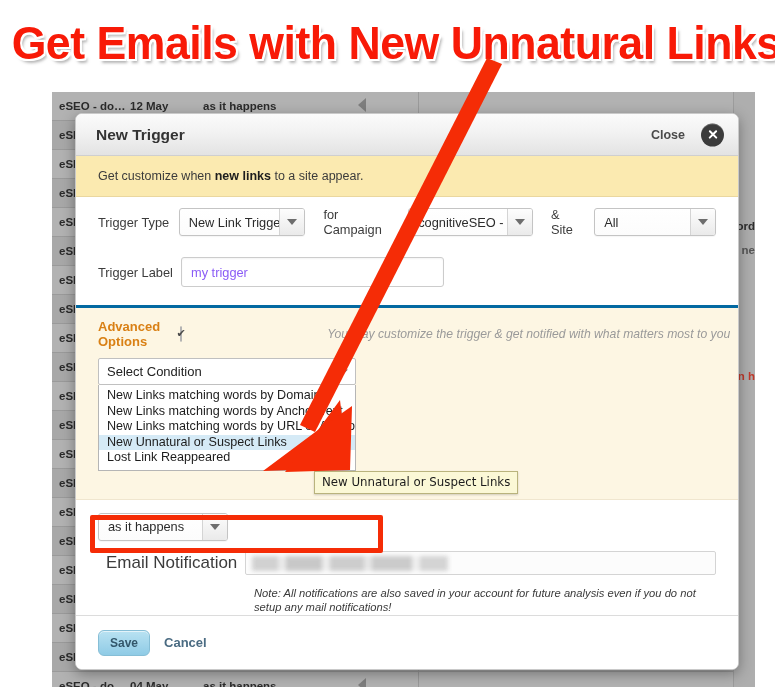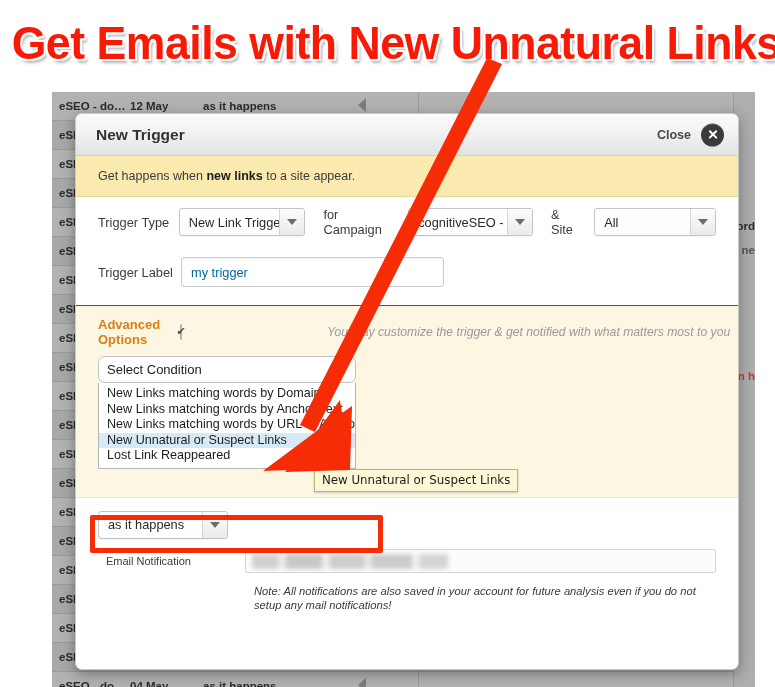--- a/index.html
+++ b/index.html
@@ -83,21 +83,21 @@
     position: relative; height: 42px;
     background: linear-gradient(to bottom, #fbfbfb 0%, #f2f2f2 45%, #e3e3e3 100%);
     border-bottom: 1px solid #cfcfcf;
     display: flex; align-items: center;
   }
   .modal-title {
     margin-left: 20px; font-size: 15.5px; font-weight: bold; color: #333;
   }
   .close-wrap {
     position: absolute; right: 14px; top: 50%; transform: translateY(-50%);
-    display: flex; align-items: center; gap: 10px;
+    display: flex; align-items: center; gap: 16px;
   }
   .close-label { font-size: 12.5px; color: #4a4a4a; font-weight: bold; }
   .close-btn {
     width: 23px; height: 23px; border-radius: 50%;
     background: #3b3b3b; position: relative; cursor: pointer;
     box-shadow: inset 0 1px 0 rgba(255,255,255,0.22);
   }
   .close-btn::before, .close-btn::after {
     content: ""; position: absolute; left: 50%; top: 50%;
     width: 11px; height: 2.2px; background: #fff; border-radius: 1px;
@@ -145,26 +145,26 @@
   .sel-site { width: 125px; margin-left: 10px; }
   .gap-lbl { font-size: 12.8px; color: #3c3c3c; margin-left: 18px; }
 
   .txt-input {
     height: 30px; border: 1px solid #cccccc; border-radius: 3px;
     background: #fff; font-size: 12.8px; color: #333;
     padding: 0 9px; width: 263px;
     box-shadow: inset 0 1px 2px rgba(0,0,0,0.05);
     display: flex; align-items: center;
   }
-  .txt-input.placeholderish { color: #0369a1; }
+  .txt-input.placeholderish { color: #8b5cf6; }
 
   
   .adv-band {
     background: #fdf6e3;
-    border-top: 1px solid #0369a1; border-bottom: 1px solid #f0e6cf;
+    border-top: 3px solid #0369a1; border-bottom: 1px solid #f0e6cf;
     margin-top: 8px;
     padding: 10px 22px 28px 22px;
     position: relative;
   }
   .adv-head { display: flex; align-items: center; height: 32px; }
   .adv-title { font-size: 13px; font-weight: bold; color: #d98015; }
   .adv-check {
     width: 16px; height: 16px; margin-left: 20px;
     border: 1px solid #b4b4b4; border-radius: 3px;
     background: linear-gradient(to bottom,#fdfdfd,#ededed);
@@ -175,21 +175,21 @@
     transform: translate(-50%,-52%);
     font-size: 11px; color: #4a4a4a;
   }
   .adv-hint {
     margin-left: 145px; font-size: 12.2px; color: #9a9a9a; font-style: italic;
     white-space: nowrap;
   }
 
   .cond-wrap { position: relative; margin-top: 8px; width: 258px; }
   .cond-select {
-    height: 27px; border: 1px solid #c0c0c0; border-radius: 7px;
+    height: 27px; border: 1px solid #c0c0c0; border-radius: 2px;
     background: #fff; font-size: 13px; color: #222;
     display: flex; align-items: center; padding-left: 8px;
     position: relative; cursor: pointer;
   }
   .cond-select .caret-sm {
     position: absolute; right: 7px; top: 50%; transform: translateY(-50%);
     width: 0; height: 0;
     border-left: 5px solid transparent; border-right: 5px solid transparent;
     border-top: 5px solid #777;
   }
@@ -214,21 +214,21 @@
     white-space: nowrap;
     box-shadow: 0 1px 2px rgba(0,0,0,0.18);
   }
 
   
   .bottom-area { padding: 0 22px; background: #fff; position: relative; }
   .nf-row { display: flex; align-items: center; height: 38px; margin-top: 8px; }
   .nf-label { font-size: 12.8px; color: #3c3c3c; width: 148px; padding-left: 8px; }
   .sel-freq { width: 130px; }
   .en-row { display: flex; align-items: center; height: 34px; }
-  .en-label { font-size: 11px; color: #3c3c3c; width: 148px; padding-left: 8px; }
+  .en-label { font-size: 17px; color: #3c3c3c; width: 148px; padding-left: 8px; }
   .en-field {
     width: 473px; height: 24px;
     border: 1px solid #d4d4d4; border-radius: 2px; background: #fcfcfc;
     position: relative; overflow: hidden;
   }
   .blur-mask {
     position: absolute; left: 6px; top: 4px; height: 15px; width: 196px;
     background:
       linear-gradient(90deg,
         #cfcfcf 0 26px, #e9e9e9 26px 34px, #c6c6c6 34px 70px,
@@ -434,21 +434,21 @@
 
     <div class="modal-header">
       <div class="modal-title">New Trigger</div>
       <div class="close-wrap">
         <span class="close-label">Close</span>
         <span class="close-btn"></span>
       </div>
     </div>
 
     <div class="notice-bar">
-      <span>Get happens when </span><b>new links</b><span> to a site appear.</span>
+      <span>Get customize when </span><b>new links</b><span> to a site appear.</span>
     </div>
 
     <div class="form-area">
 
       <div class="form-row">
         <span class="f-label lbl-trigger-type">Trigger Type</span>
         <div class="sel sel-trigger-type">
           <span>New Link Trigger</span>
           <span class="sel-arrow">
               <span class="caret"></span>
@@ -513,20 +513,24 @@
       <div class="en-row">
         <span class="en-label">Email Notification</span>
         <div class="en-field">
           <div class="blur-mask"></div>
         </div>
       </div>
 
       <div class="note">Note: All notifications are also saved in your account for future analysis even if you do not setup any mail notifications!</div>
     </div>
 
+    <div class="footer">
+      <span class="save-btn">Save</span>
+      <span class="cancel-link">Cancel</span>
+    </div>
   </div>
 
   <div class="red-box"></div>
 
   <svg class="arrow-svg" width="775" height="687" viewBox="0 0 775 687">
     <g>
       <polygon points="502,64 487,58 300,425 315,432" fill="#f52c06"></polygon>
       <polygon points="340,400 348,468 290,470 263,471 318,430" fill="#f52c06"></polygon>
       <polygon points="318,430 352,406 350,470 285,472" fill="#f52c06"></polygon>
     </g>

